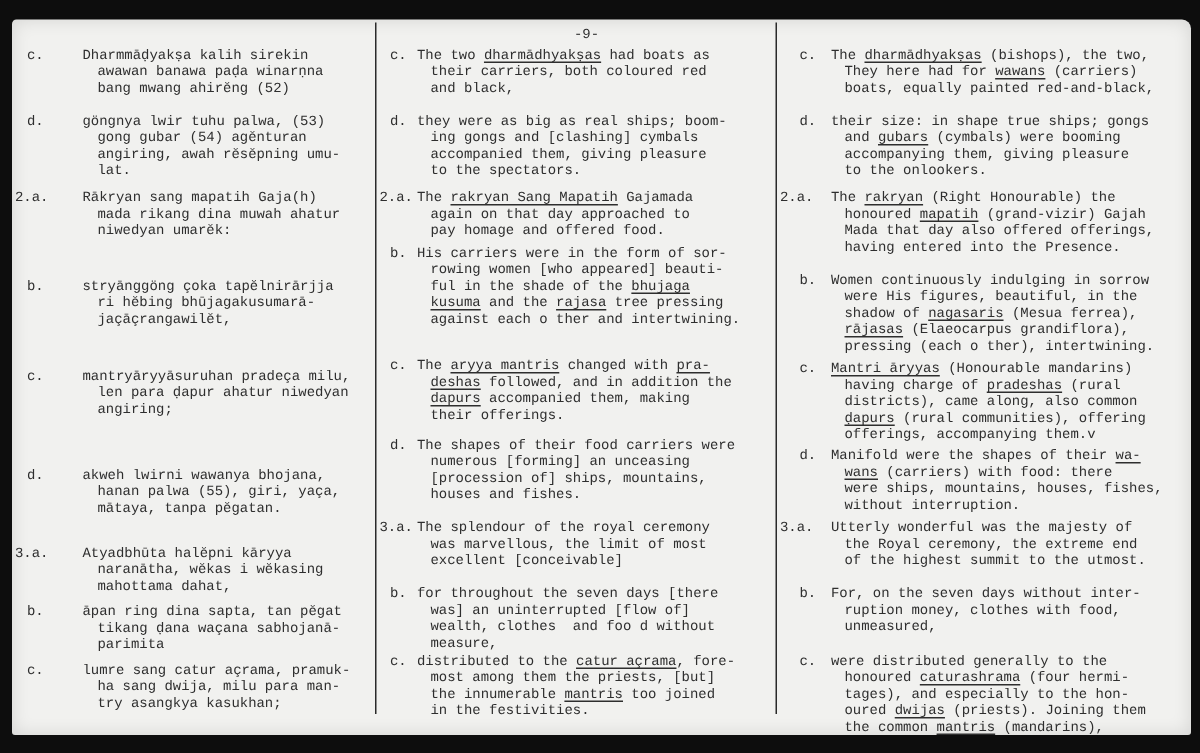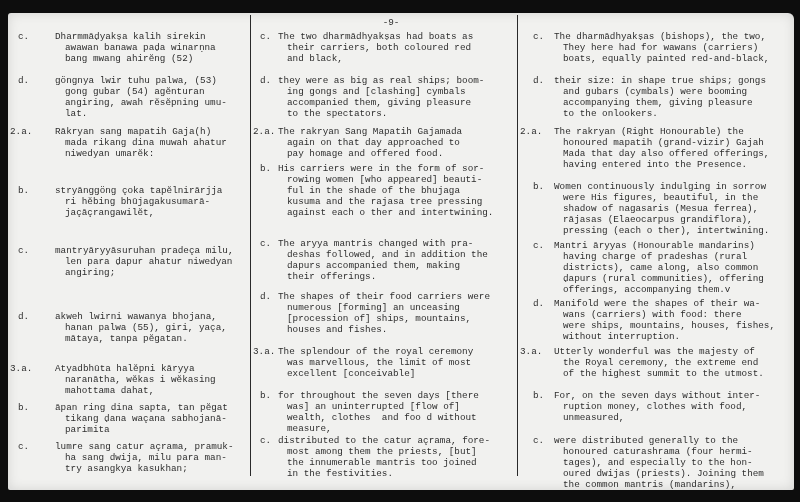--- a/index.html
+++ b/index.html
@@ -27,21 +27,21 @@
       font-size: 9.3px;
       line-height: 11px;
     }
     .pagenum {
       position: absolute; text-align: center;
       font-size: 9.3px; color: #2e2e2e;
     }
     .entry { position: absolute; white-space: pre; }
     .lbl { display: inline-block; }
     .line { display: block; }
-    .u { text-underline-offset: 1.5px; }
+    .u { text-decoration: underline; text-underline-offset: 1.5px; }
   </style>
 </head>
 <body>
 
 <div class="page">
   <div class="pagenum" style="left:248px; top:4px; width:270px;">-9-</div>
 
   <div class="divider" style="left:242px;"></div>
   <div class="divider" style="left:509px;"></div>
 

